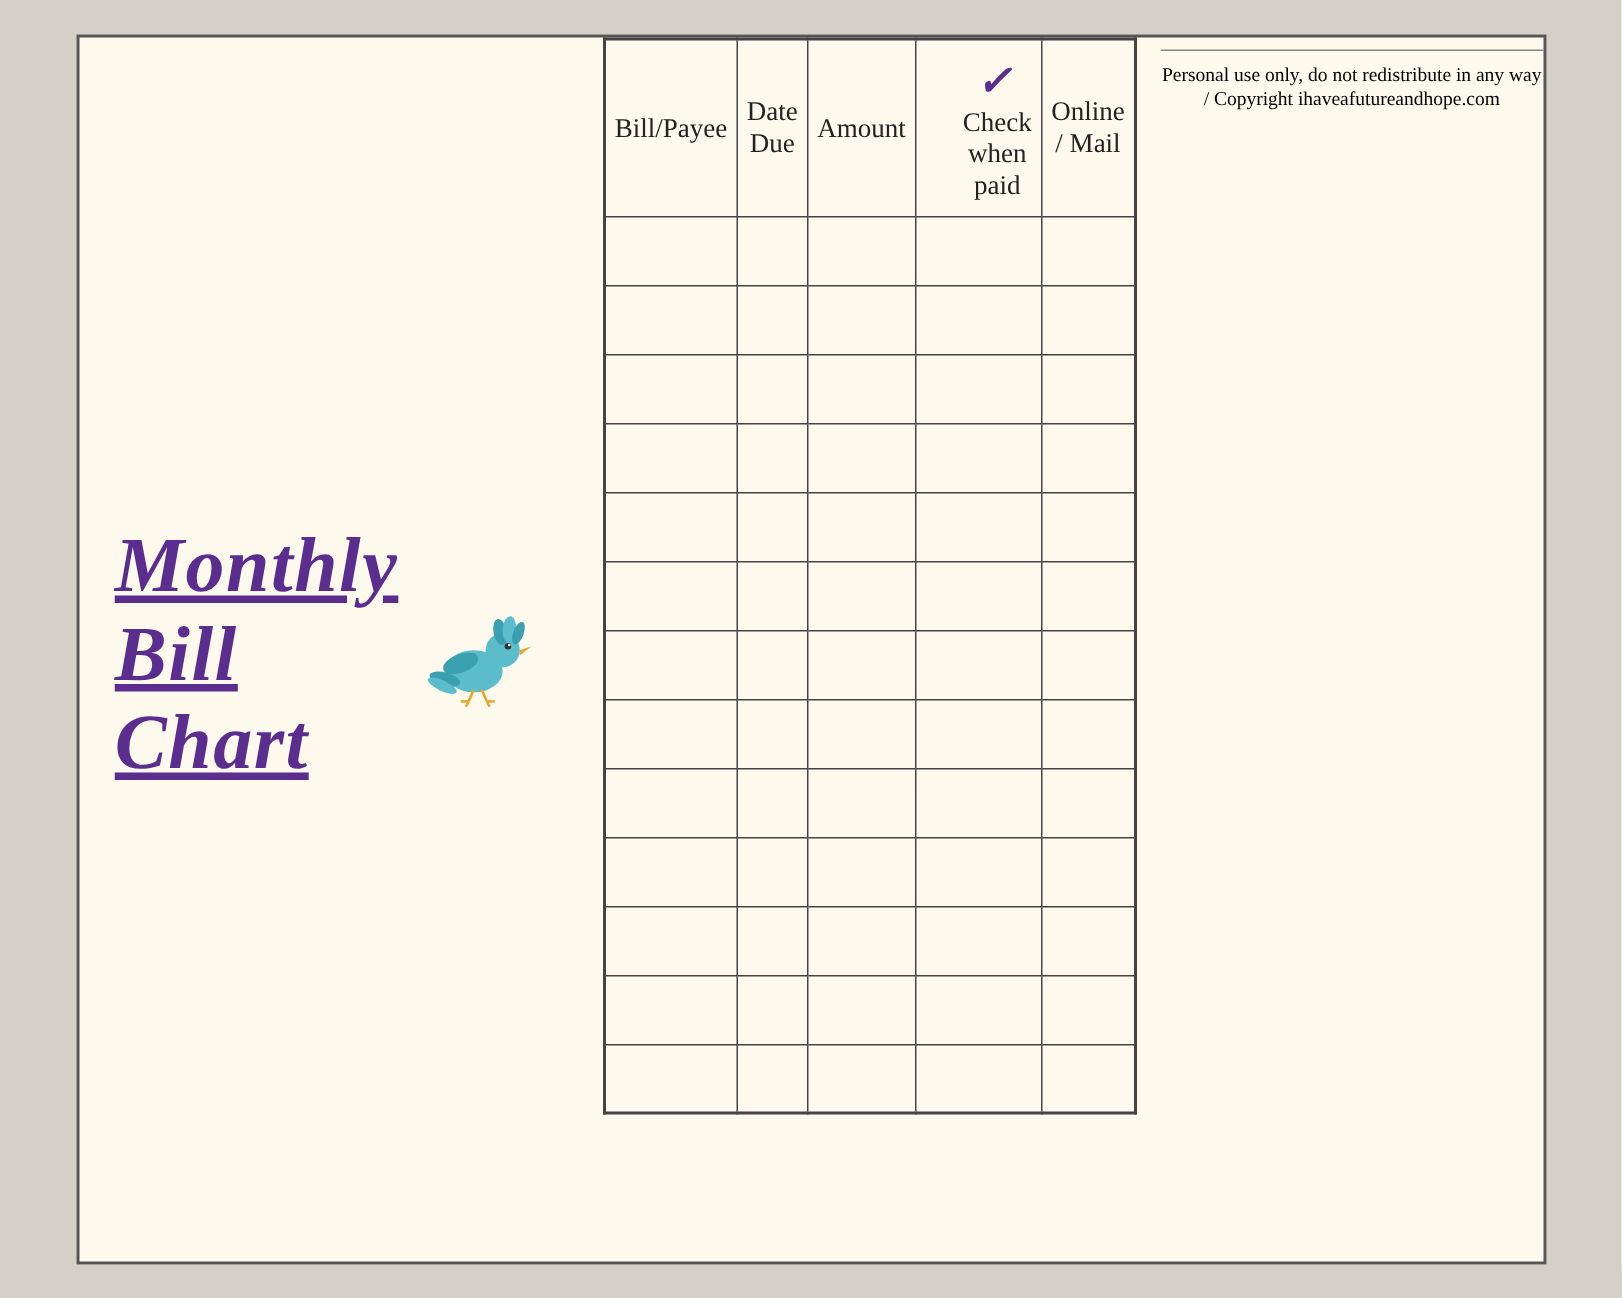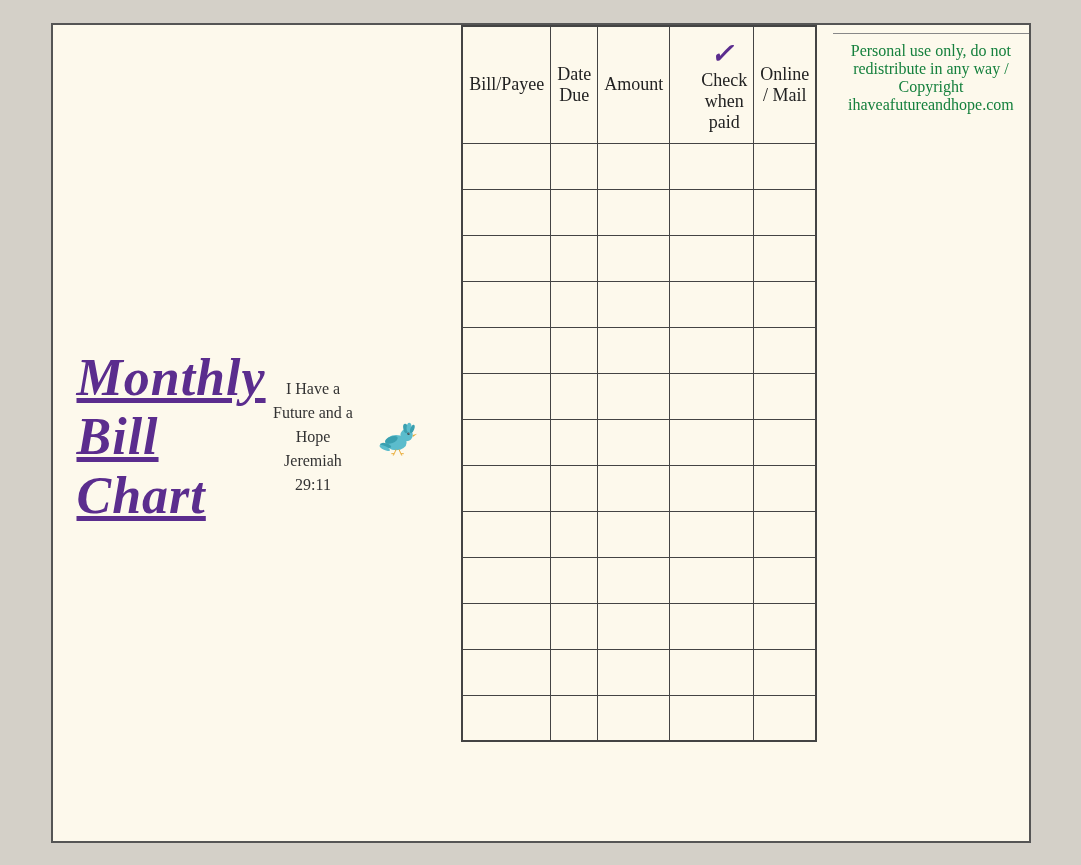--- a/index.html
+++ b/index.html
@@ -95,45 +95,41 @@
     .check-mark {
       font-size: 28px;
       color: #5b2d8e;
       font-style: italic;
       font-weight: bold;
       margin-right: 4px;
     }
 
     .footer {
       text-align: center;
-      font-size: 16px;
-      color: #15803d;
+      font-size: 13px;
+      color: #000000;
       padding: 8px 0 6px 0;
       border-top: 1.5px solid #888;
       margin-top: 8px;
     }
 
     .col-bill { width: 22%; margin-top: 16px; }
     .col-date { width: 16%; margin-top: 41px; }
     .col-amount { width: 18%; margin-top: 15px; }
     .col-check { width: 22%; padding-left: 31px; }
     .col-online { width: 22%; margin-left: 37px; }
   </style>
 </head>
 <body>
 
 <div class="page">
 
   <div class="header">
     <div class="title">Monthly Bill Chart</div>
     <div class="header-right">
-      <div class="tagline">
-        <div>I Have a Future and a Hope</div>
-        <div>Jeremiah 29:11</div>
-      </div>
 
       <svg class="bird-icon" viewBox="0 0 90 80" xmlns="http://www.w3.org/2000/svg">
 
         <ellipse cx="38" cy="52" rx="22" ry="16" fill="#5bbccc"></ellipse>
 
         <circle cx="60" cy="36" r="13" fill="#5bbccc"></circle>
 
         <polygon points="73,36 82,33 73,40" fill="#e8a830"></polygon>
 
         <circle cx="64" cy="33" r="2.5" fill="#333"></circle>

